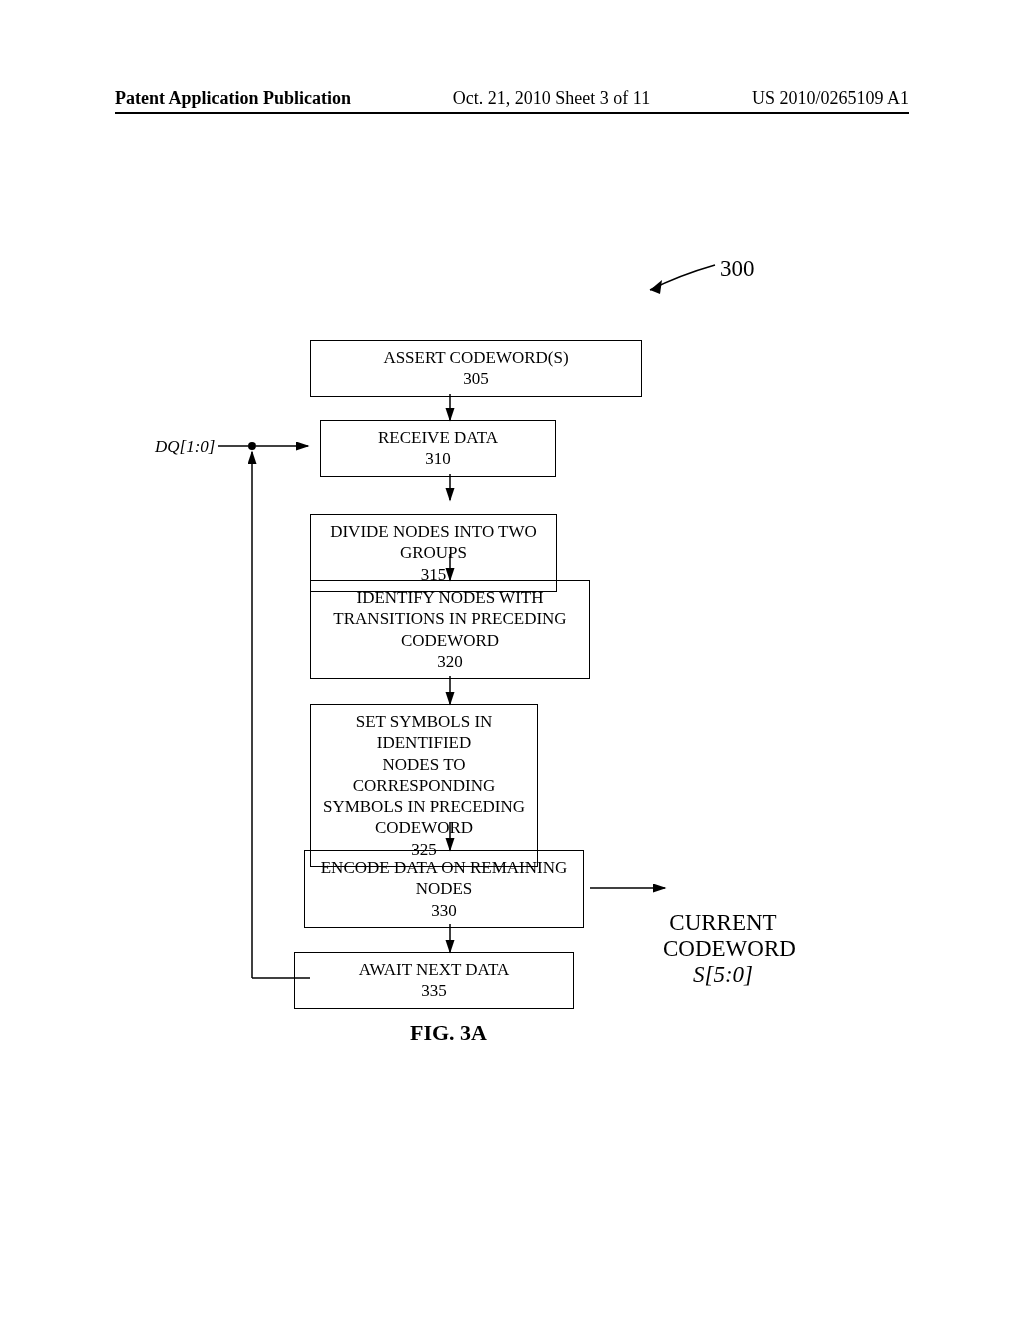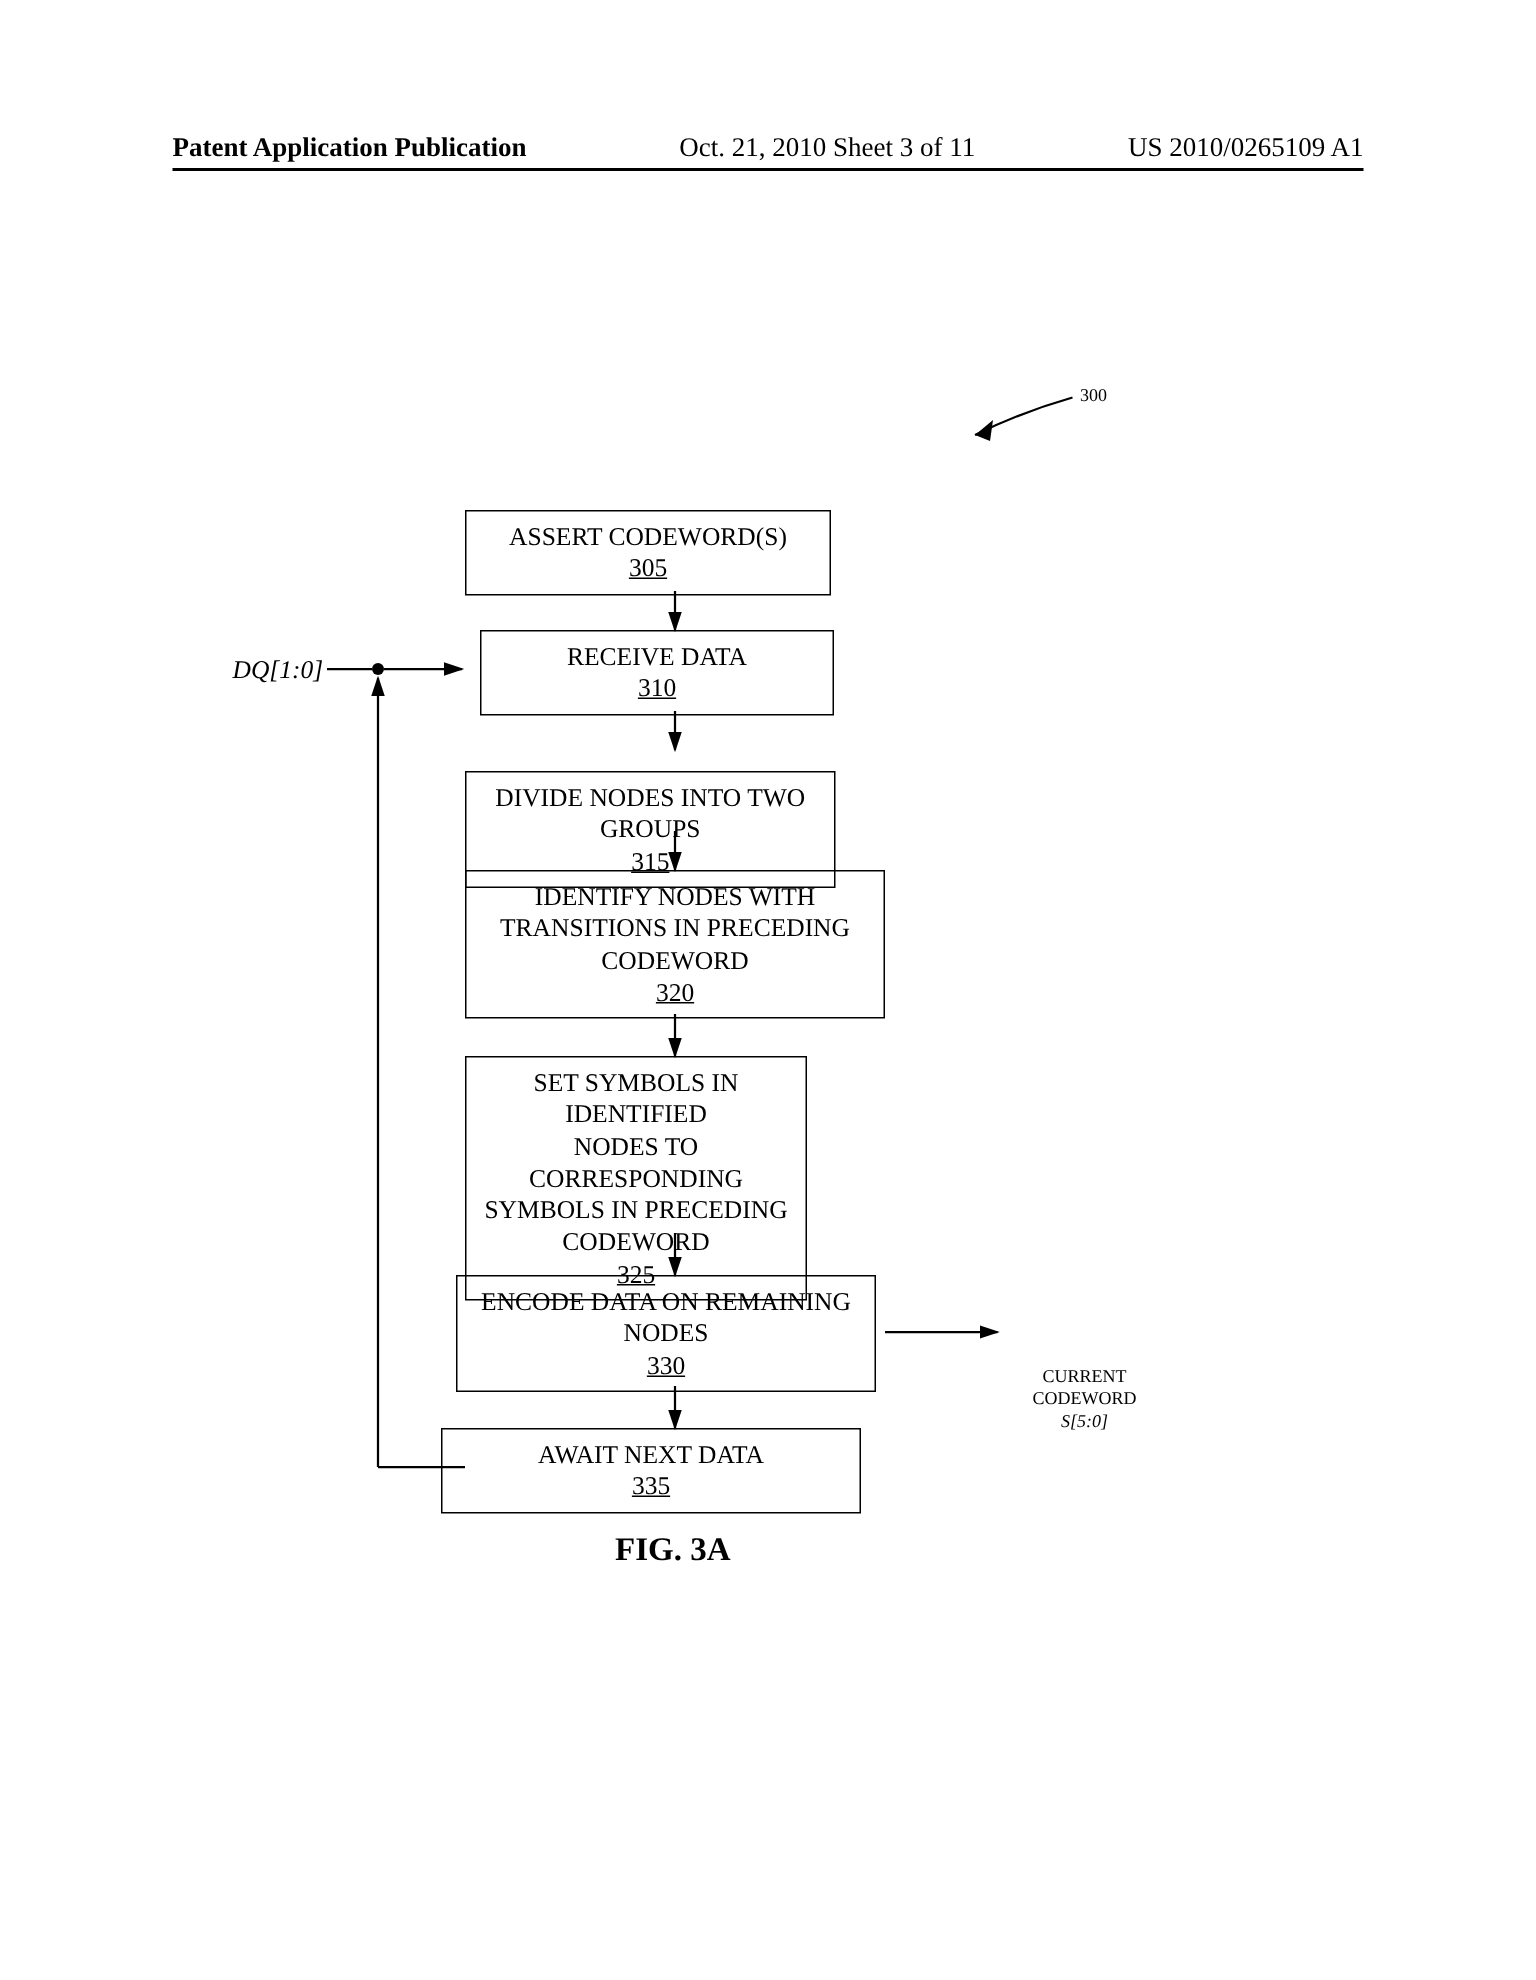--- a/index.html
+++ b/index.html
@@ -36,30 +36,30 @@
   }
   .flowbox {
     position: absolute;
     border: 1.5px solid black;
     text-align: center;
     font-size: 17px;
     padding: 6px 4px;
     box-sizing: border-box;
     line-height: 1.25;
   }
-  .refnum { text-decoration: underline; }
+  .refnum { }
   .label {
     position: absolute;
     font-size: 17px;
     font-style: italic;
     font-family: "Times New Roman", serif;
   }
   .label-plain {
     position: absolute;
-    font-size: 12px;
+    font-size: 23px;
     text-align: center;
   }
   .figcap {
     position: absolute;
     font-weight: bold;
     font-size: 22px;
   }
   svg.overlay {
     position: absolute;
     top: 0;
@@ -84,21 +84,21 @@
   <div class="label" style="top:207px; left:155px;">
     <span style="font-style:italic">DQ[1:0]</span>
   </div>
 
   <div class="label-plain" style="top:680px; left:663px; width:120px;">
     <span>CURRENT</span><br>
     <span>CODEWORD</span><br>
     <span style="font-style:italic">S[5:0]</span>
   </div>
 
-  <div class="flowbox" style="top:110px; left:310px; width:244px;">
+  <div class="flowbox" style="top:110px; left:310px; width:332px;">
     <span>ASSERT CODEWORD(S)</span><br>
     <span class="refnum">305</span>
   </div>
 
   <div class="flowbox" style="top:190px; left:320px; width:236px;">
     <span>RECEIVE DATA</span><br>
     <span class="refnum">310</span>
   </div>
 
   <div class="flowbox" style="top:284px; left:310px; width:247px;">

